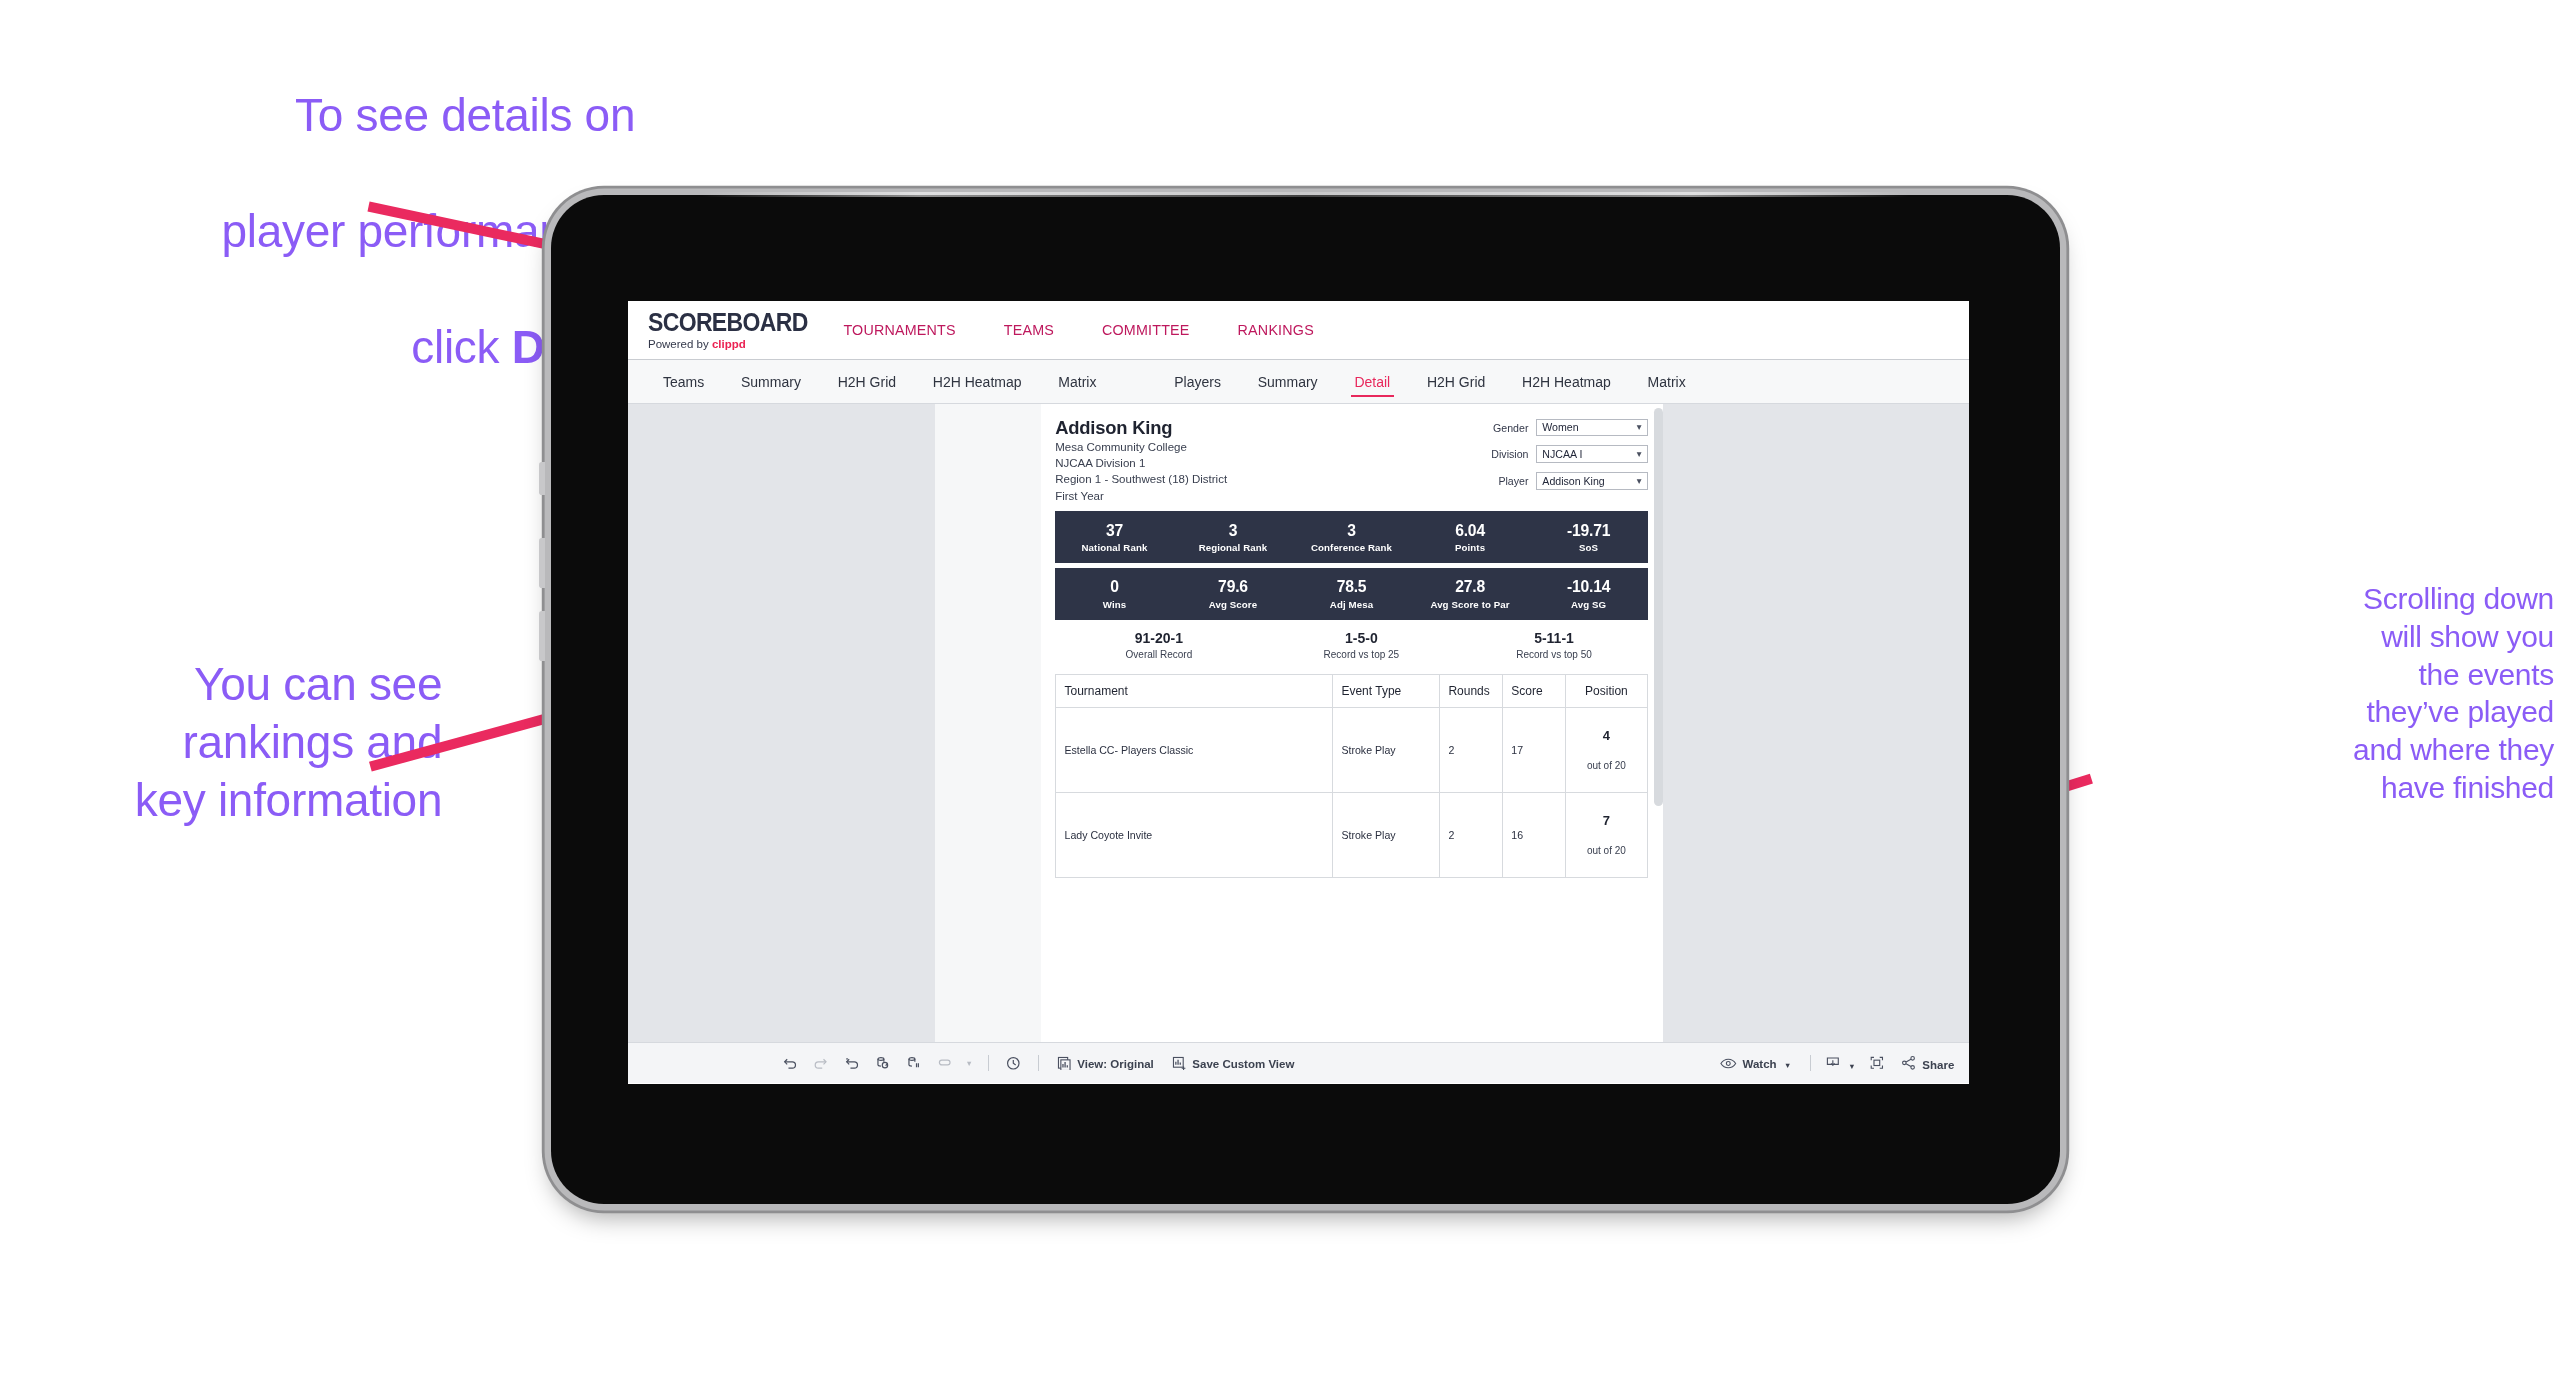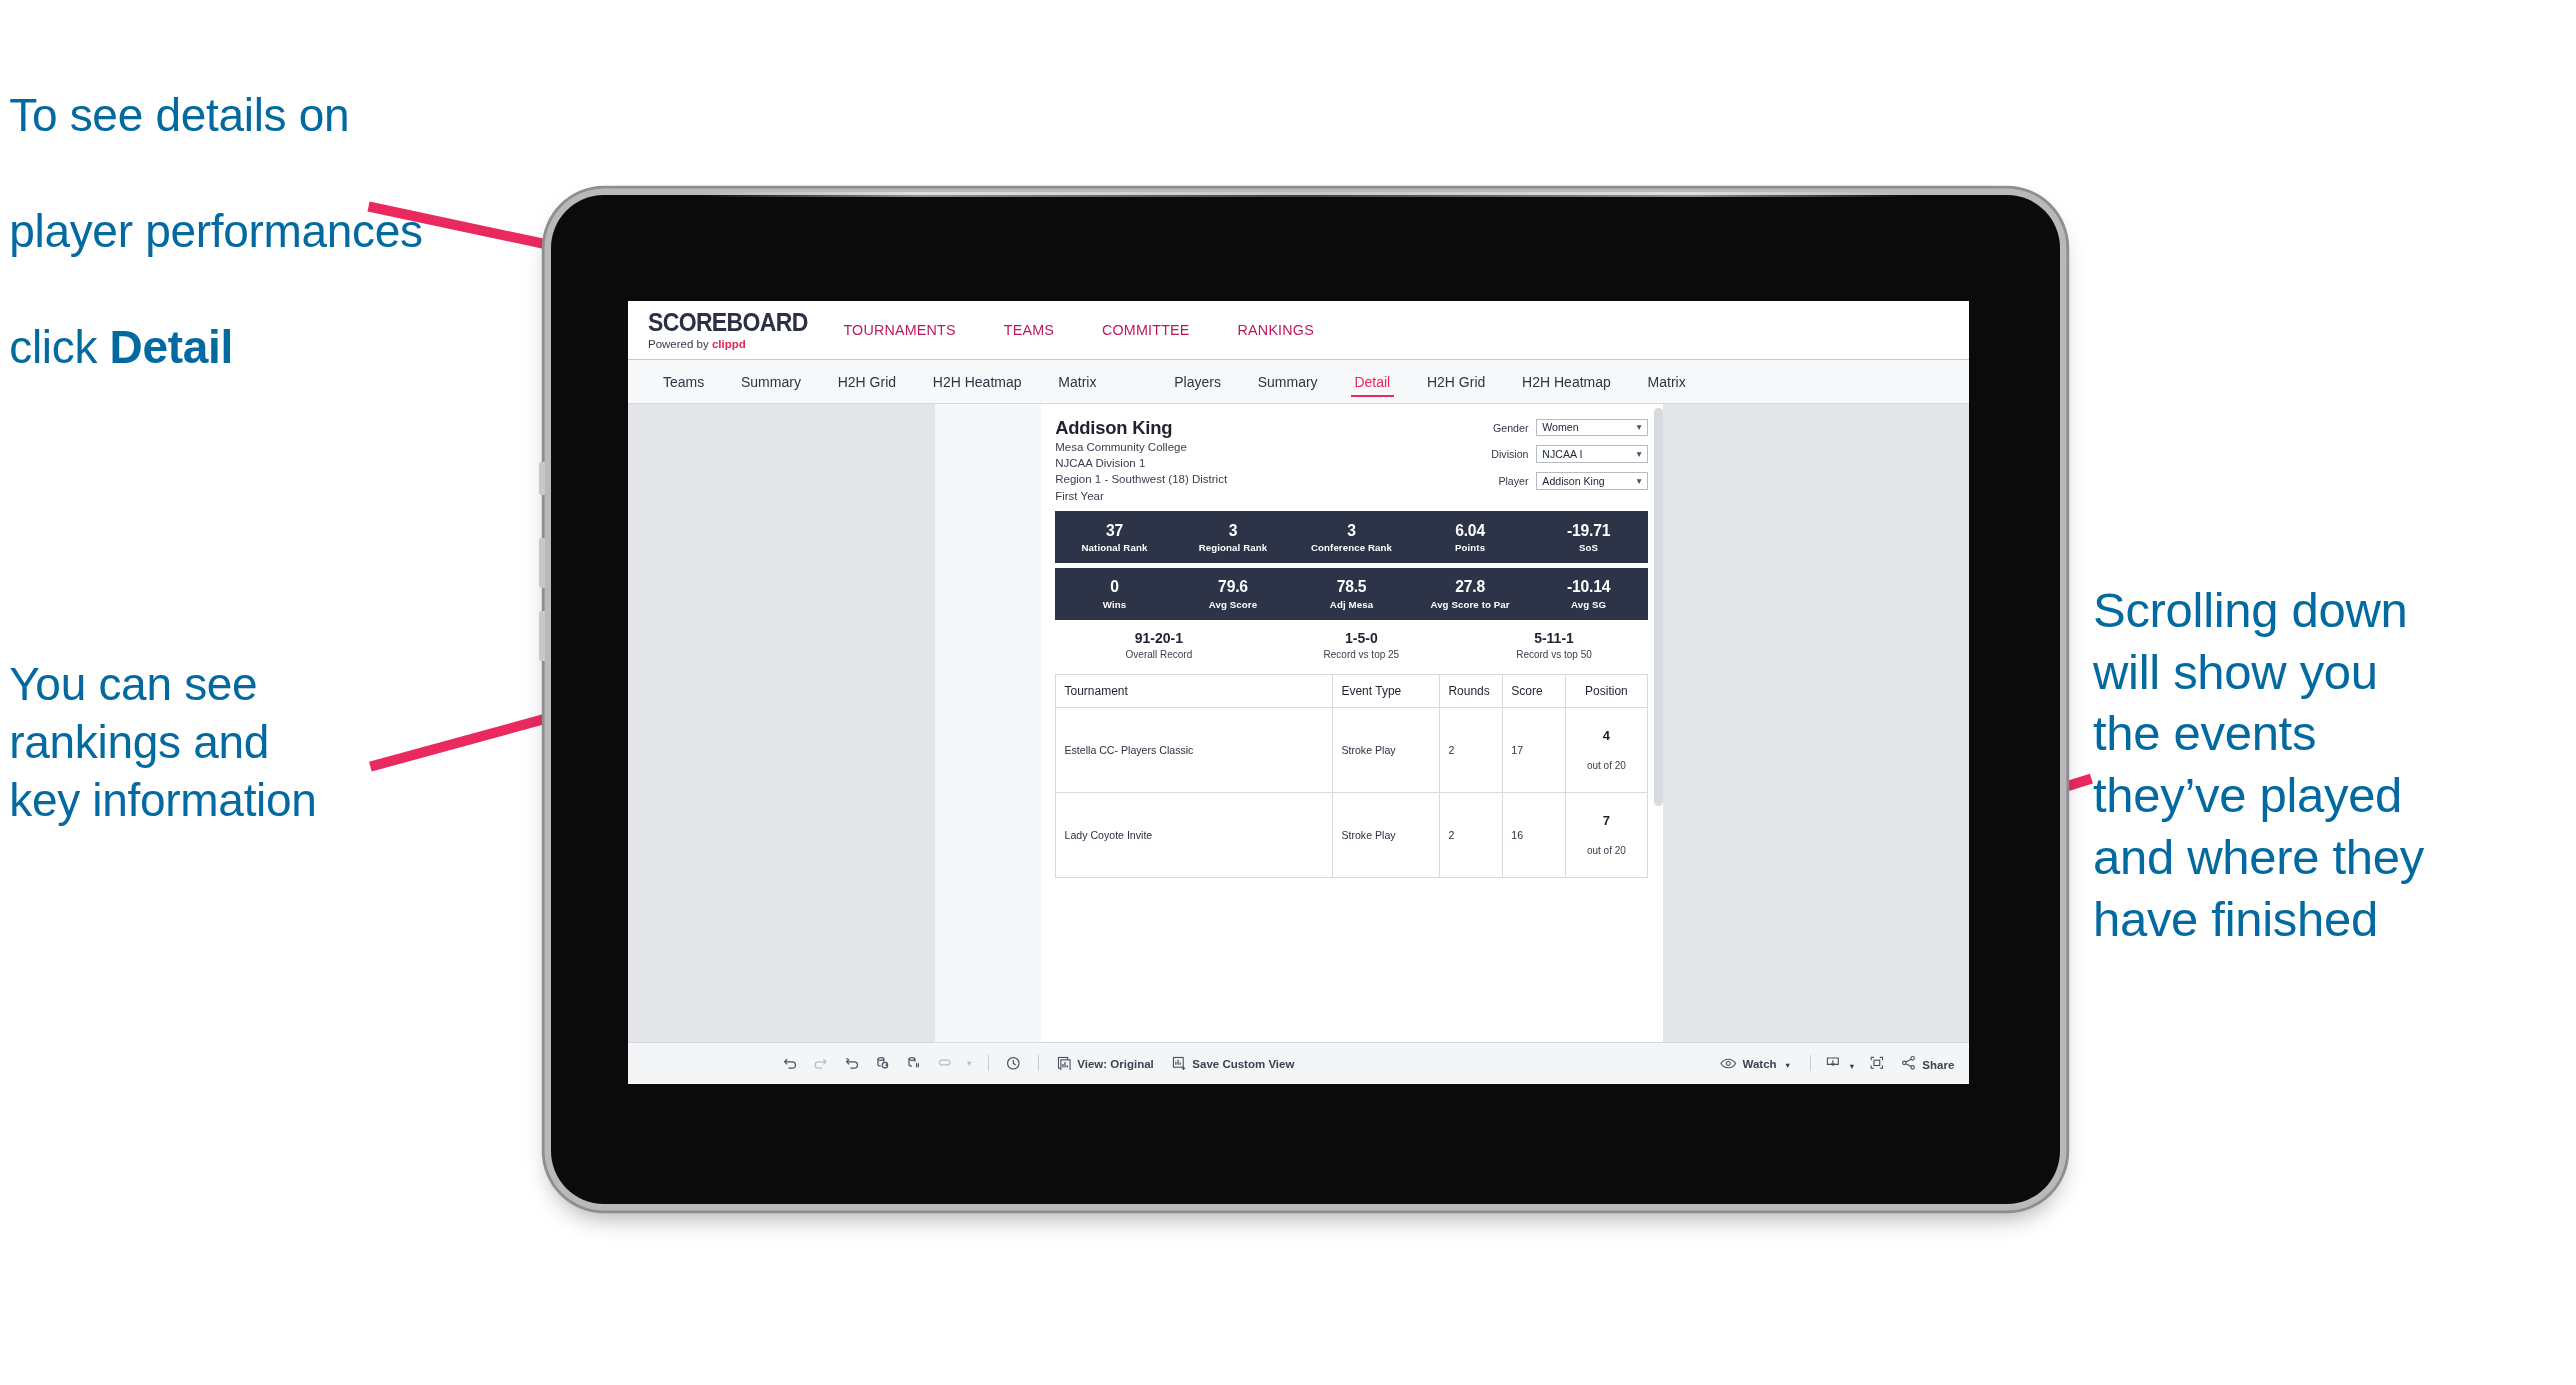--- a/index.html
+++ b/index.html
@@ -7,30 +7,31 @@
     width: 2576px; height: 1386px;
     background: #ffffff;
     font-family: "Liberation Sans", sans-serif;
     overflow: hidden;
   }
   #stage { position: relative; width: 2576px; height: 1386px; background:#fff; }
 
   
   .callout {
     position: absolute;
-    color: #0369a1;
+    color: #8b5cf6;
     font-family: "Liberation Sans", sans-serif;
     font-weight: 400;
     line-height: 1.26;
     letter-spacing: -0.3px;
     white-space: pre-line;
+    text-align: right;
   }
   #callout-detail { left: 9.2px; top: 29.5px; font-size: 46px; width: 626px; }
   #callout-rankings { left: 9.2px; top: 656px; font-size: 46px; width: 433px; }
-  #callout-scroll { left: 2093px; top: 580px; font-size: 49px; width: 461px; }
+  #callout-scroll { left: 2093px; top: 580px; font-size: 30px; width: 461px; }
   .callout b { font-weight: 700; }
 
   
   .arrow-svg { position: absolute; overflow: visible; pointer-events: none; }
 
   
   #tablet {
     position: absolute;
     left: 551px; top: 195px;
     width: 1509px; height: 1009px;

